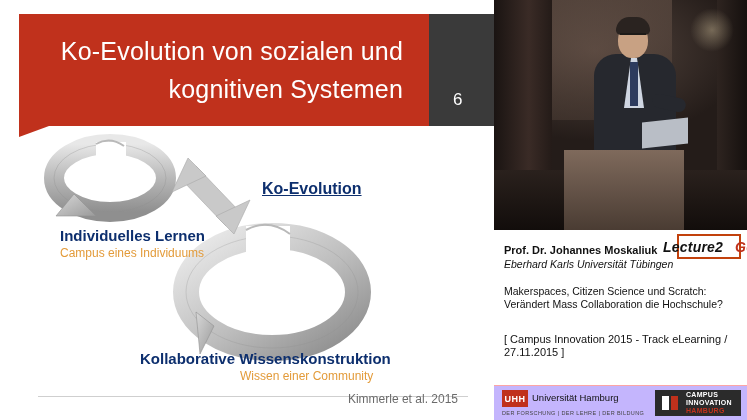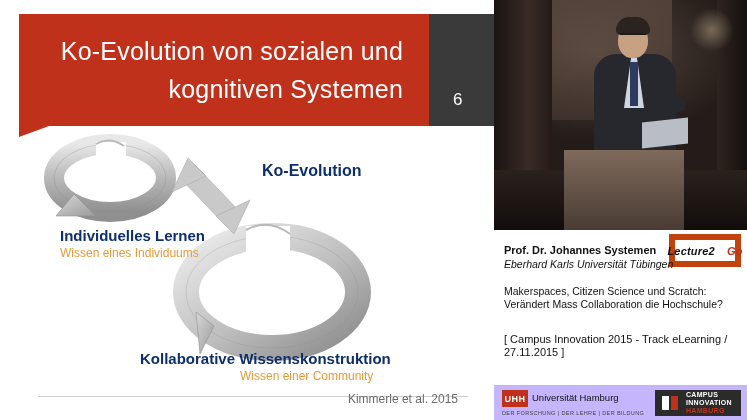--- a/index.html
+++ b/index.html
@@ -103,21 +103,21 @@
   .lbl-koev {
     color: #0d2f6e;
     font-size: 16px;
     font-weight: bold;
   }
 
   #lbl-individuelles { left: 60px; top: 227px; }
   #lbl-wissen-ind    { left: 60px; top: 246px; }
   #lbl-kollaborative { left: 140px; top: 350px; }
   #lbl-wissen-comm   { left: 240px; top: 369px; }
-  #lbl-koevolution   { left: 262px; top: 162px; }
+  #lbl-koevolution   { left: 262px; top: 180px; text-decoration: underline; }
 
   #slide-footer-line {
     position: absolute;
     left: 38px;
     top: 396px;
     width: 430px;
     height: 1px;
     background: #cfcfcf;
   }
   #slide-citation {
@@ -244,23 +244,23 @@
     height: 155px;
     background: #ffffff;
     color: #111;
   }
   #lecture2go-badge {
     position: absolute;
     right: 6px;
     top: 4px;
     width: 60px;
     height: 21px;
-    border: 6px solid #c2410c;
+    border: 2px solid #c2410c;
     background: #ffffff;
-    font-size: 11px;
+    font-size: 14px;
     font-weight: bold;
     font-style: italic;
     color: #111;
     display: flex;
     align-items: center;
     justify-content: center;
     letter-spacing: 0.2px;
   }
   #lecture2go-badge .go { color: #c0311c; padding-left: 12px; }
   #speaker-name {
@@ -434,21 +434,21 @@
         <g>
           <polygon points="196,36 240,82 226,96 182,50" fill="#c9c9c9" stroke="#a8a8a8" stroke-width="0.6"></polygon>
           <polygon points="188,28 172,62 206,46" fill="#c9c9c9" stroke="#a8a8a8" stroke-width="0.6"></polygon>
           <polygon points="234,104 250,70 216,86" fill="#c9c9c9" stroke="#a8a8a8" stroke-width="0.6"></polygon>
         </g>
       </svg>
     </div>
 
     <div class="lbl lbl-koev" id="lbl-koevolution">Ko-Evolution</div>
     <div class="lbl lbl-main" id="lbl-individuelles">Individuelles Lernen</div>
-    <div class="lbl lbl-sub" id="lbl-wissen-ind">Wissen eines Individuums</div>
+    <div class="lbl lbl-sub" id="lbl-wissen-ind">Campus eines Individuums</div>
     <div class="lbl lbl-main" id="lbl-kollaborative">Kollaborative Wissenskonstruktion</div>
     <div class="lbl lbl-sub" id="lbl-wissen-comm">Wissen einer Community</div>
 
     <div id="slide-footer-line"></div>
     <div id="slide-citation">Kimmerle et al. 2015</div>
   </div>
 
   <div id="right">
 
     <div id="video">
@@ -467,21 +467,21 @@
       <div id="v-arm"></div>
       <div id="v-lectern"></div>
       <div id="v-laptop"></div>
     </div>
 
     <div id="info">
       <div id="lecture2go-badge">
         <span>Lecture2</span>
           <span class="go">Go</span>
       </div>
-      <div id="speaker-name">Prof. Dr. Johannes Systemen</div>
+      <div id="speaker-name">Prof. Dr. Johannes Moskaliuk</div>
       <div id="speaker-affil">Eberhard Karls Universität Tübingen</div>
       <div id="talk-title">Makerspaces, Citizen Science und Scratch: Verändert Mass Collaboration die Hochschule?</div>
       <div id="event-line">[ Campus Innovation 2015 - Track eLearning / 27.11.2015 ]</div>
     </div>
 
     <div id="logobar">
       <div id="uhh-mark">UHH</div>
       <div id="uhh-name">Universität Hamburg</div>
       <div id="uhh-tag">DER FORSCHUNG | DER LEHRE | DER BILDUNG</div>
       <div id="cih-logo">

